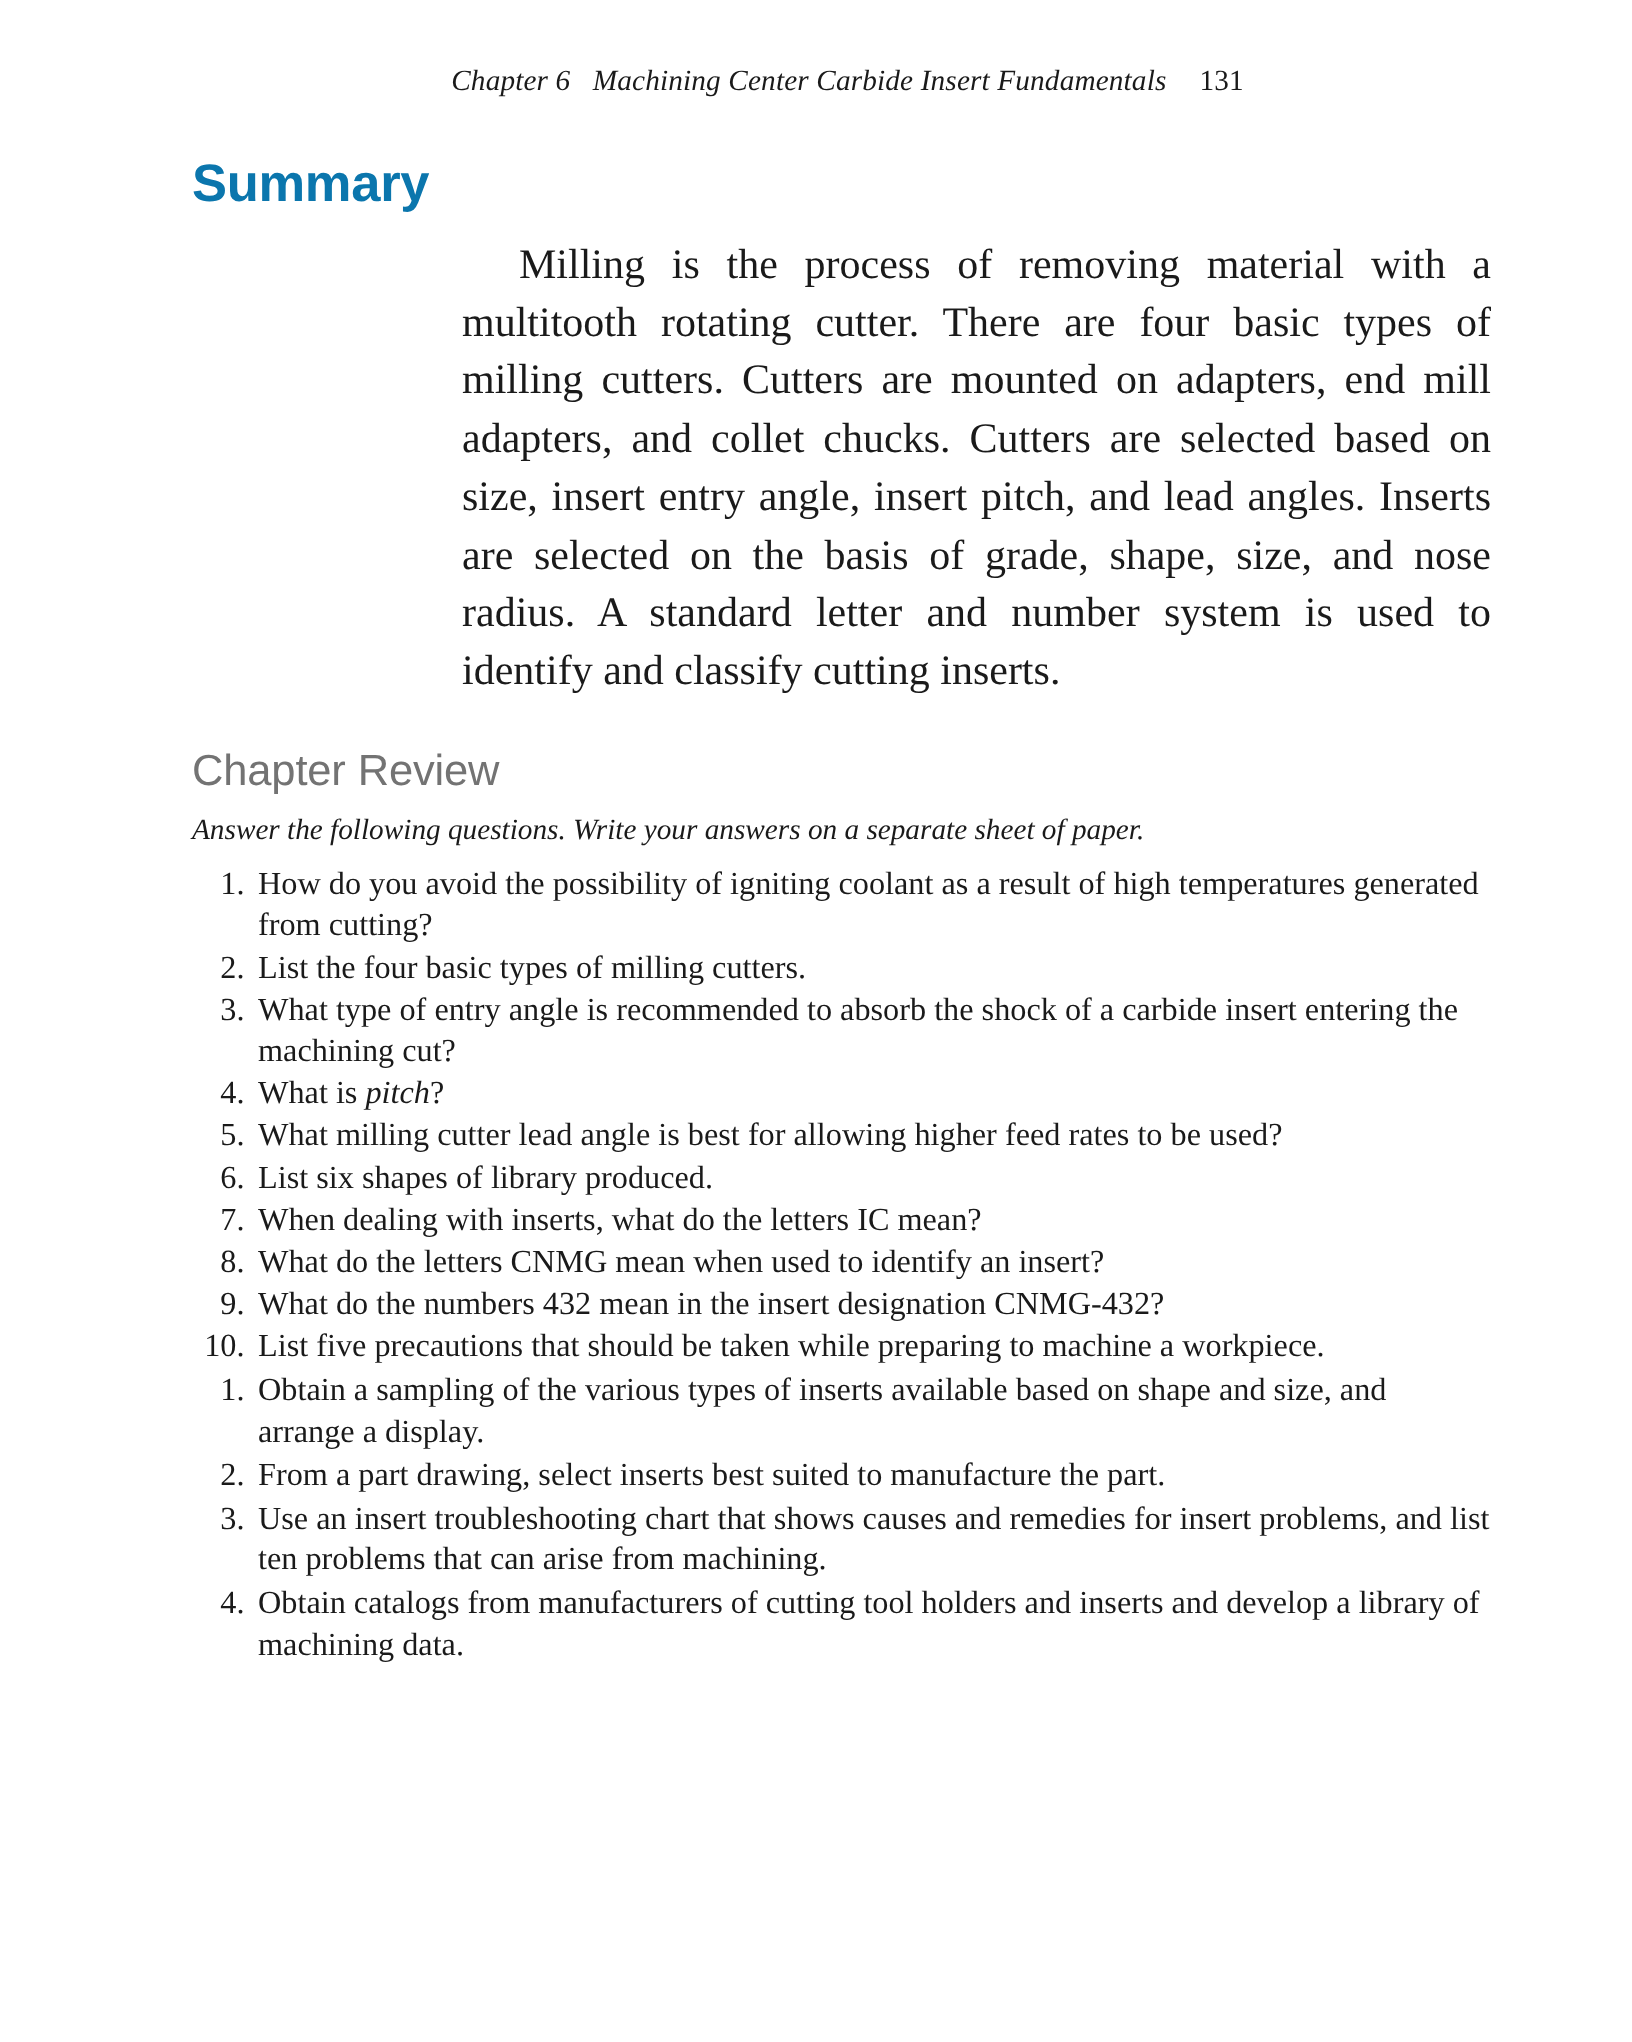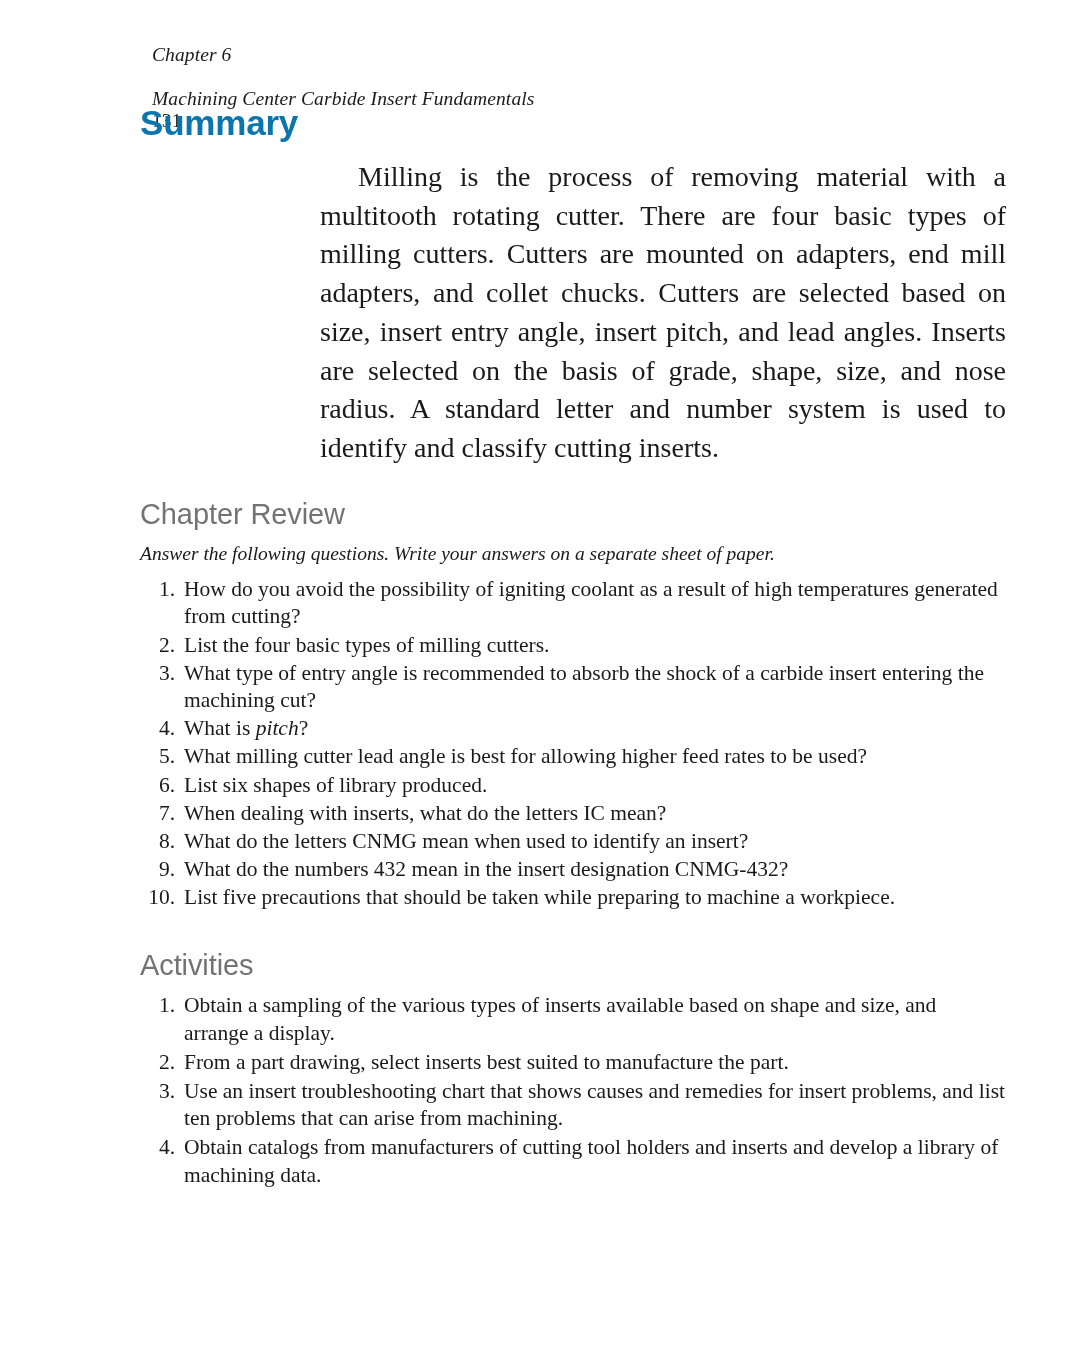--- a/index.html
+++ b/index.html
@@ -23,41 +23,40 @@
     box-sizing: border-box;
   }
 
   
   .running-header {
     position: absolute;
     top: 44px;
     left: 130px;
     right: 88px;
     display: flex;
-    justify-content: flex-start;
+    justify-content: center;
     align-items: baseline;
     font-family: "Liberation Serif", "DejaVu Serif", serif;
     font-style: italic;
     font-size: 19.5px;
     letter-spacing: 0.1px;
     color: #1a1a1a;
-    flex-direction: column;
   }
   .running-header .hdr-chapter-label { white-space: pre; }
   .running-header .hdr-title { white-space: pre; }
   .running-header .hdr-pageno {
     font-style: normal;
     margin-left: 22px;
     font-size: 19.5px;
   }
 
   
   .content {
     position: absolute;
-    left: 140px;
+    left: 128px;
     top: 104px;
     width: 866px;
   }
 
   
   .summary-heading {
     font-family: "Liberation Sans", "DejaVu Sans", sans-serif;
     font-weight: bold;
     font-size: 35px;
     color: #0b76ad;
@@ -185,21 +184,20 @@
         <li>
           <span class="num">9.</span>
           <span class="item-text">What do the numbers 432 mean in the insert designation CNMG-432?</span>
         </li>
         <li>
           <span class="num">10.</span>
           <span class="item-text">List five precautions that should be taken while preparing to machine a workpiece.</span>
         </li>
       </ol>
 
-    <h2 class="section-heading activities-heading">Activities</h2>
 
     <ol class="num-list activities-list">
         <li>
           <span class="num">1.</span>
           <span class="item-text">Obtain a sampling of the various types of inserts available based on shape and size, and arrange a display.</span>
         </li>
         <li>
           <span class="num">2.</span>
           <span class="item-text">From a part drawing, select inserts best suited to manufacture the part.</span>
         </li>

